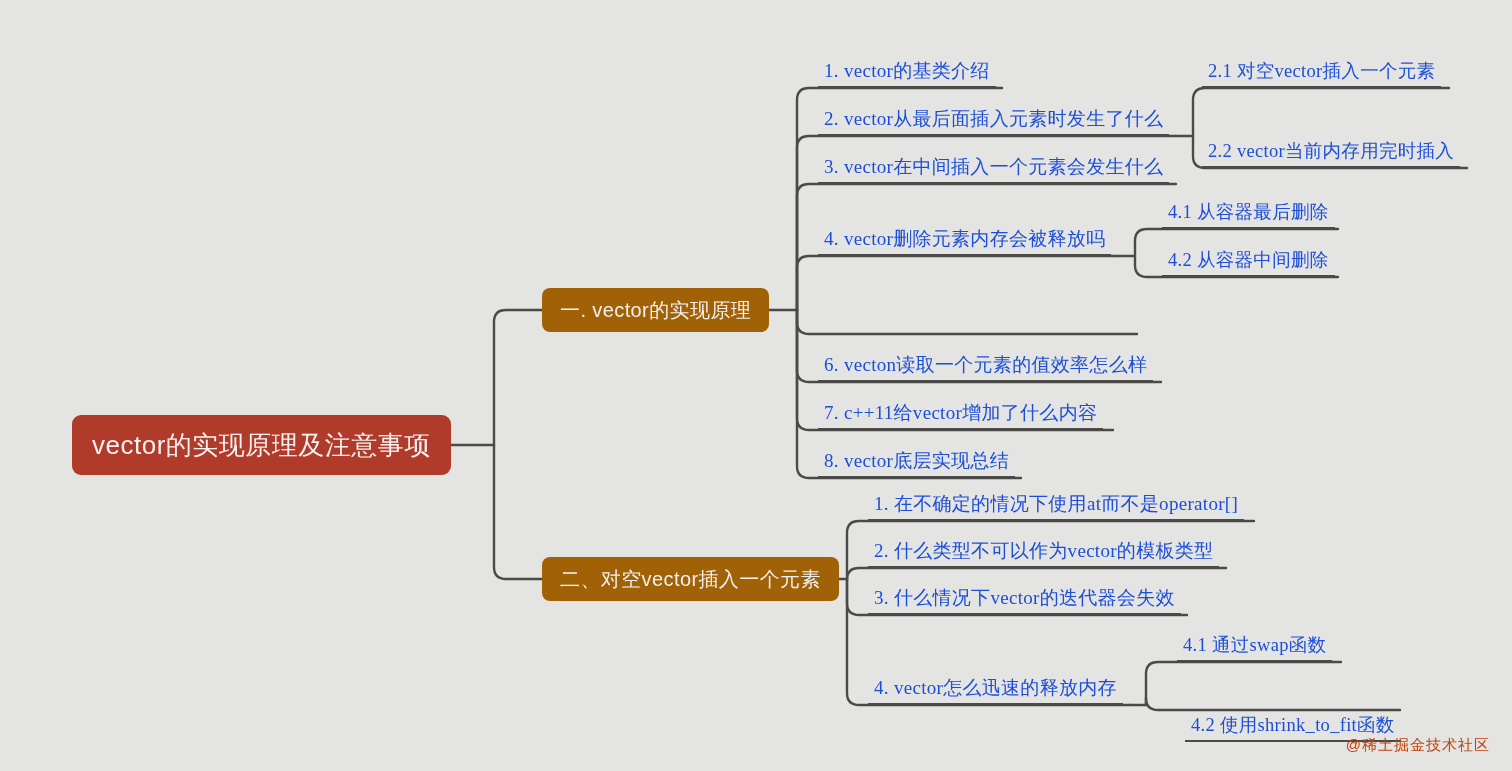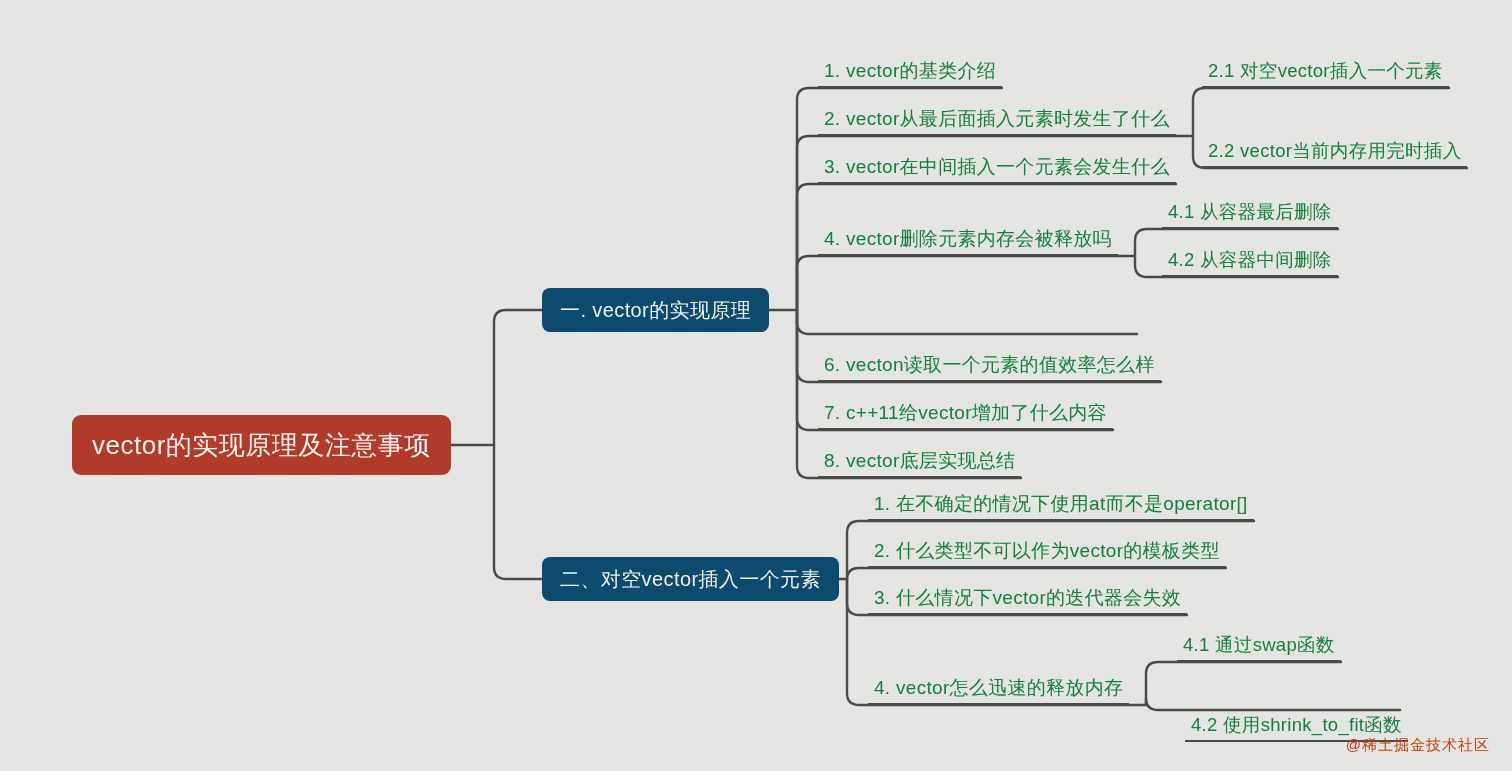--- a/index.html
+++ b/index.html
@@ -40,43 +40,44 @@
     line-height: 1;
     padding: 0 20px;
     height: 60px;
     display: flex;
     align-items: center;
     justify-content: center;
     letter-spacing: 0.5px;
   }
   
   .l2-node {
-    background: #0c4a6e;
+    background: #a16207;
     color: #f2f0ee;
     border-radius: 8px;
     font-size: 20px;
     line-height: 1;
     padding: 0 18px;
     height: 44px;
     display: flex;
     align-items: center;
     justify-content: center;
     letter-spacing: 0.4px;
   }
   
   .leaf {
-    color: #15803d;
+    color: #1d4ed8;
     font-size: 19px;
     line-height: 1;
     display: flex;
     align-items: flex-end;
     padding: 0 6px 6px 6px;
     border-bottom: 2.2px solid #4a4a48;
     height: 34px;
     letter-spacing: 0.3px;
+    font-family: Liberation Serif, serif;
   }
   .leaf.sub {
     font-size: 18.5px;
   }
   #watermark {
     position: absolute;
     right: 22px;
     bottom: 16px;
     color: #c2410c;
     font-size: 15px;

